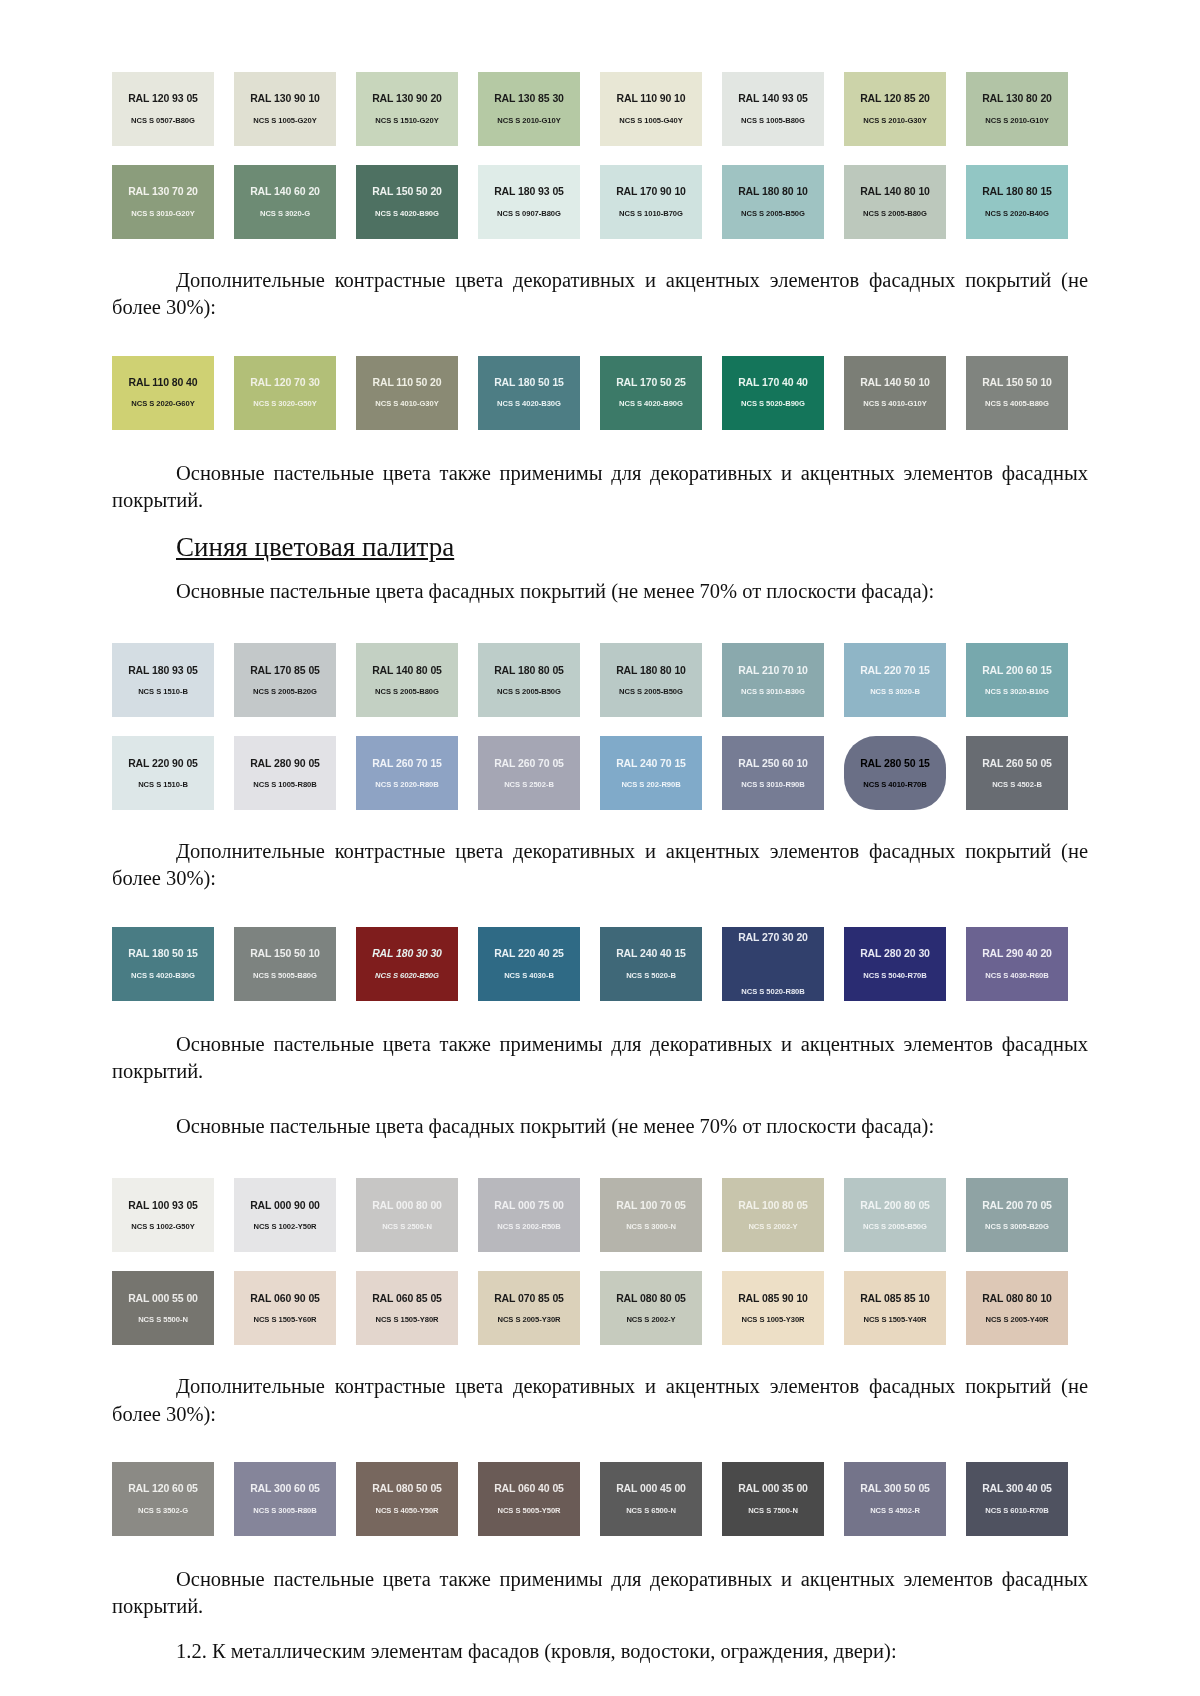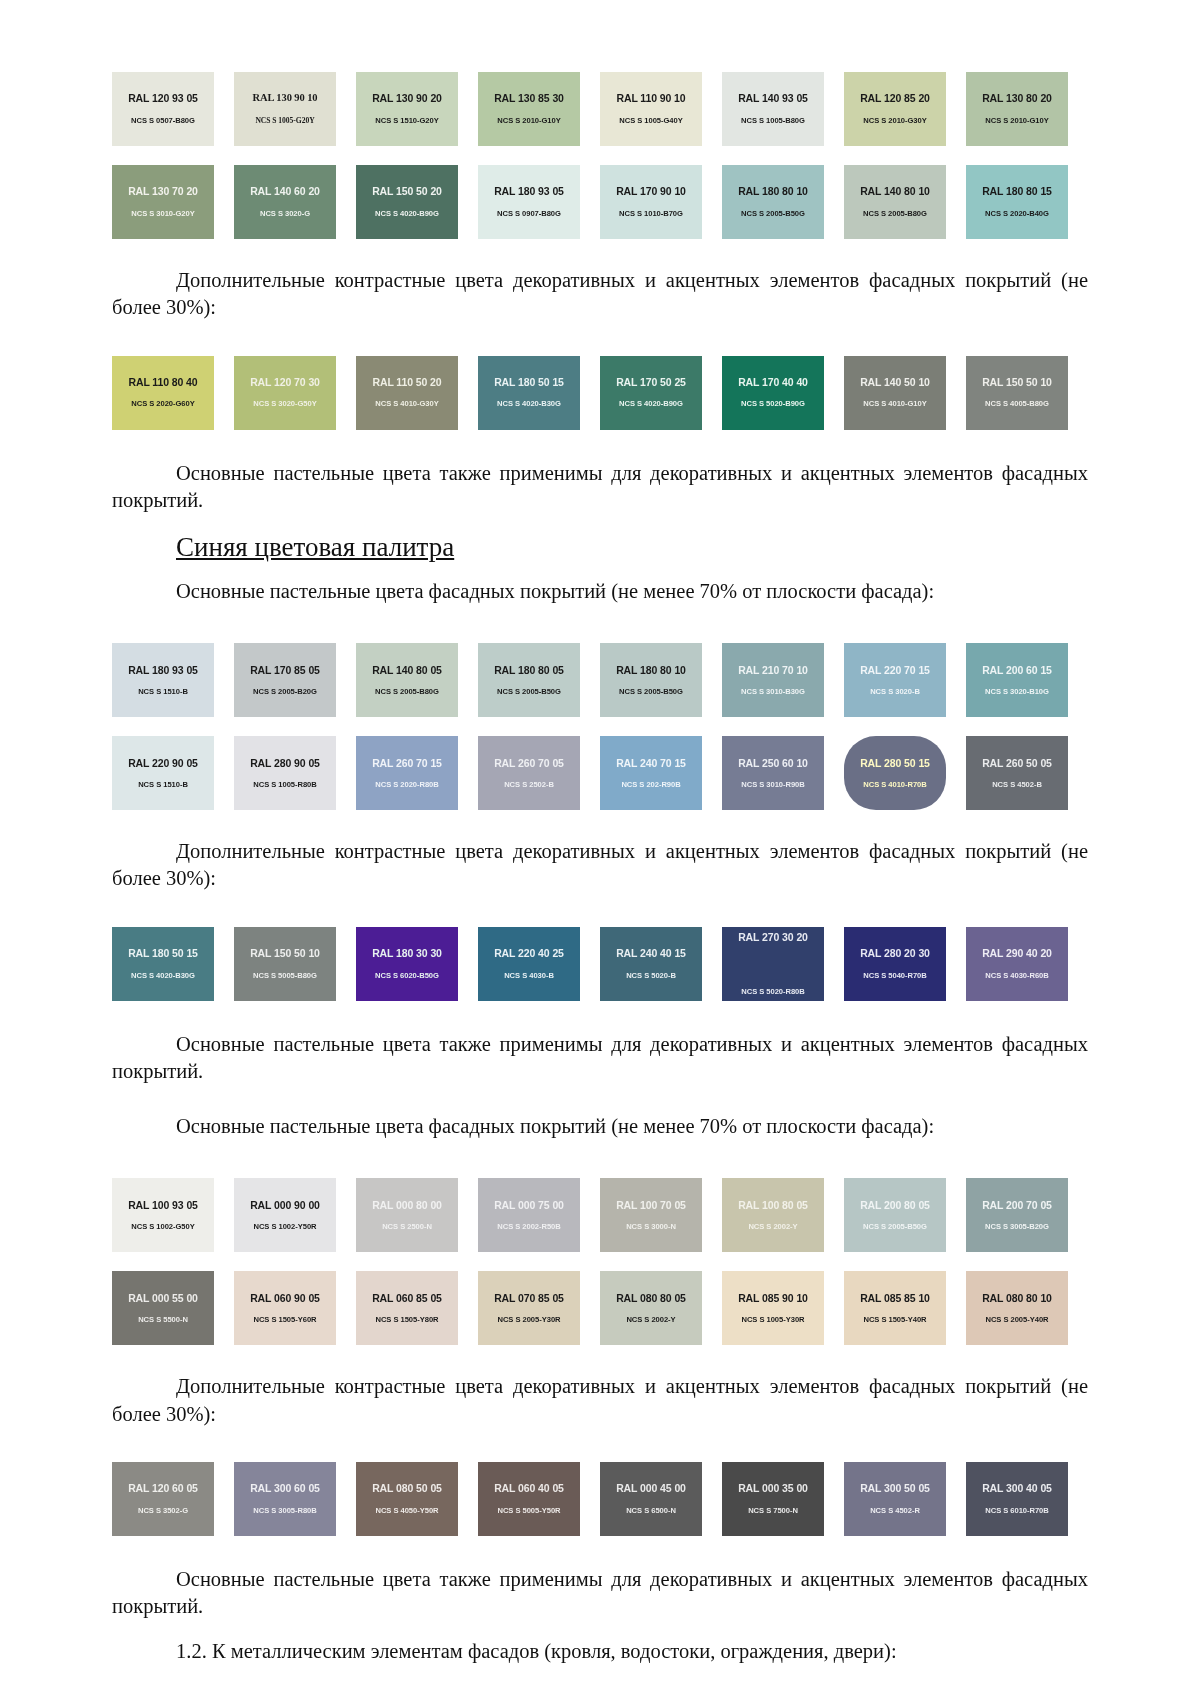--- a/index.html
+++ b/index.html
@@ -98,21 +98,21 @@
 
 <div class="page">
   <div class="content">
 
     <div class="grid-block">
       <div class="swatch-row">
         <div class="swatch" style="background-color: rgb(230, 231, 221); color: rgb(26, 26, 26);">
           <span class="ral">RAL 120 93 05</span>
           <span class="ncs">NCS S 0507-B80G</span>
         </div>
-        <div class="swatch" style="background-color: rgb(224, 224, 210); color: rgb(26, 26, 26); font-family: Liberation Serif, serif;">
+        <div class="swatch" style="background-color: rgb(224, 224, 210); color: rgb(26, 26, 26);">
           <span class="ral">RAL 130 90 10</span>
           <span class="ncs">NCS S 1005-G20Y</span>
         </div>
         <div class="swatch" style="background-color: rgb(200, 214, 188); color: rgb(26, 26, 26);">
           <span class="ral">RAL 130 90 20</span>
           <span class="ncs">NCS S 1510-G20Y</span>
         </div>
         <div class="swatch" style="background-color: rgb(181, 201, 164); color: rgb(26, 26, 26);">
           <span class="ral">RAL 130 85 30</span>
           <span class="ncs">NCS S 2010-G10Y</span>
@@ -272,21 +272,21 @@
           <span class="ncs">NCS S 2502-B</span>
         </div>
         <div class="swatch" style="background-color: rgb(128, 170, 201); color: rgb(239, 245, 249);">
           <span class="ral">RAL 240 70 15</span>
           <span class="ncs">NCS S 202-R90B</span>
         </div>
         <div class="swatch" style="background-color: rgb(118, 124, 148); color: rgb(236, 238, 243);">
           <span class="ral">RAL 250 60 10</span>
           <span class="ncs">NCS S 3010-R90B</span>
         </div>
-        <div class="swatch" style="background-color: rgb(106, 111, 134); color: #fef9c3; border-radius: 32px;">
+        <div class="swatch" style="background-color: rgb(106, 111, 134); color: #000000; border-radius: 32px;">
           <span class="ral">RAL 280 50 15</span>
           <span class="ncs">NCS S 4010-R70B</span>
         </div>
         <div class="swatch" style="background-color: rgb(104, 108, 114); color: rgb(234, 235, 236);">
           <span class="ral">RAL 260 50 05</span>
           <span class="ncs">NCS S 4502-B</span>
         </div>
       </div>
     </div>
 
@@ -297,21 +297,21 @@
     <div class="grid-block">
       <div class="swatch-row">
         <div class="swatch" style="background-color: rgb(73, 124, 132); color: rgb(233, 242, 243);">
           <span class="ral">RAL 180 50 15</span>
           <span class="ncs">NCS S 4020-B30G</span>
         </div>
         <div class="swatch" style="background-color: rgb(125, 131, 128); color: rgb(237, 238, 237);">
           <span class="ral">RAL 150 50 10</span>
           <span class="ncs">NCS S 5005-B80G</span>
         </div>
-        <div class="swatch" style="background-color: #4c1d95; color: rgb(230, 241, 239);">
+        <div class="swatch" style="background-color: #7f1d1d; color: rgb(230, 241, 239); font-style: italic;">
           <span class="ral">RAL 180 30 30</span>
           <span class="ncs">NCS S 6020-B50G</span>
         </div>
         <div class="swatch" style="background-color: rgb(47, 106, 133); color: rgb(232, 241, 245);">
           <span class="ral">RAL 220 40 25</span>
           <span class="ncs">NCS S 4030-B</span>
         </div>
         <div class="swatch" style="background-color: rgb(63, 104, 120); color: rgb(233, 239, 242);">
           <span class="ral">RAL 240 40 15</span>
           <span class="ncs">NCS S 5020-B</span>

